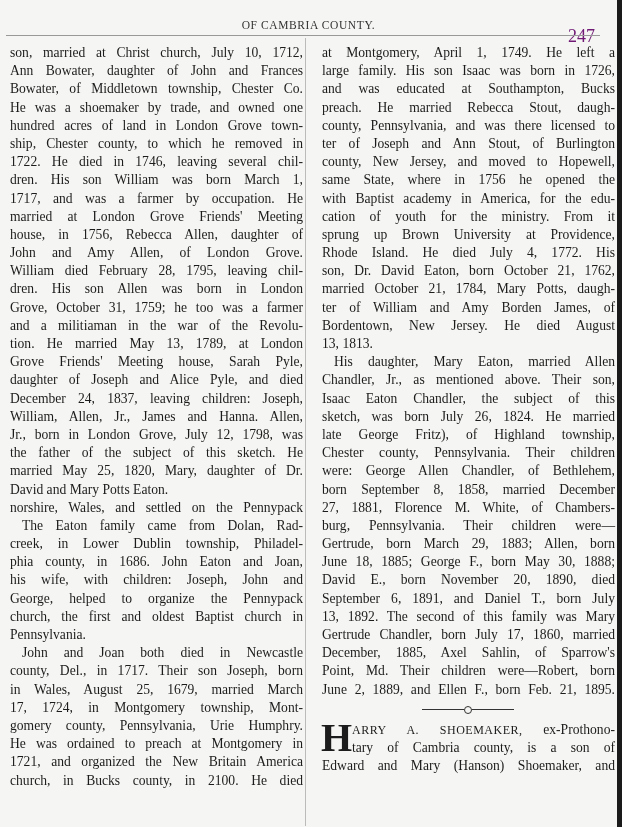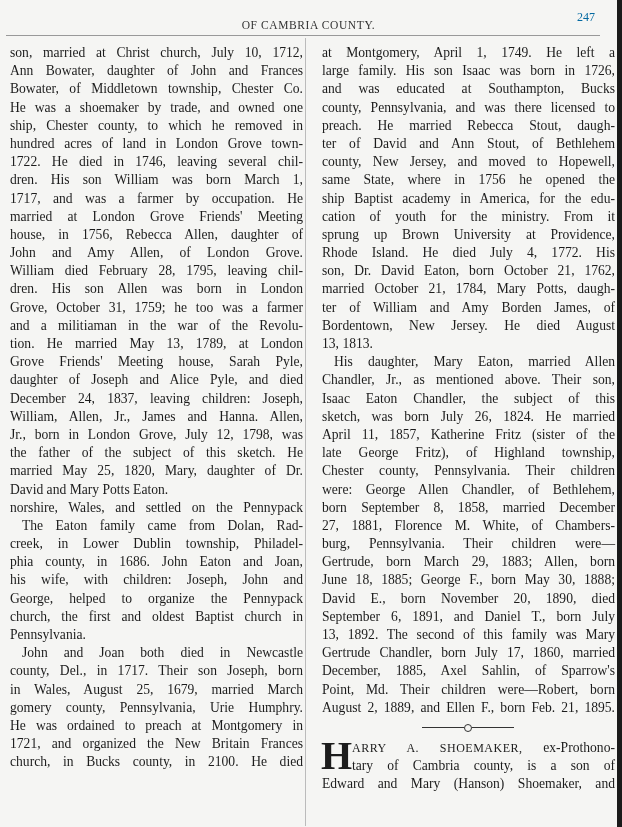--- a/index.html
+++ b/index.html
@@ -13,21 +13,21 @@
   .page { position: absolute; left: 0; top: 0; width: 617px; height: 827px; background: #f5f5f3; }
   .right-edge { position: absolute; right: 0; top: 0; width: 5px; height: 827px; background: #1a1a1a; }
   .header {
     position: absolute; top: 10px; left: 0; width: 617px; height: 20px;
   }
   .running-head {
     position: absolute; left: 0; width: 617px; top: 9px; text-align: center;
     font-size: 11.5px; letter-spacing: 0.6px; color: #333;
   }
   .page-number {
-    position: absolute; right: 22px; top: 0px; font-size: 12px; color: #0369a1;
+    position: absolute; right: 22px; top: 16px; font-size: 18px; color: #701a75;
   }
   .rule { position: absolute; top: 35px; left: 6px; width: 594px; height: 1px; background: #999; }
   .col {
     position: absolute; top: 44px; width: 293px;
     font-size: 13.6px; line-height: 18.2px; text-align: justify;
   }
   .col.left { left: 10px; }
   .col.right { left: 322px; }
   .col-divider { position: absolute; top: 38px; left: 305px; width: 1px; height: 788px; background: #bbb; }
   .line { display: block; white-space: nowrap; text-align: justify; text-align-last: justify; height: 18.2px; }
@@ -55,22 +55,22 @@
     <span class="page-number">247</span>
   </div>
   <div class="rule"></div>
   <div class="col-divider"></div>
 
   <div class="col left" id="left-col">
       <span class="line">son, married at Christ church, July 10, 1712,</span>
       <span class="line">Ann Bowater, daughter of John and Frances</span>
       <span class="line">Bowater, of Middletown township, Chester Co.</span>
       <span class="line">He was a shoemaker by trade, and owned one</span>
+      <span class="line">hundred acres of land in London Grove town-</span>
       <span class="line">ship, Chester county, to which he removed in</span>
-      <span class="line">hundred acres of land in London Grove town-</span>
       <span class="line">1722.  He died in 1746, leaving several chil-</span>
       <span class="line">dren.  His son William was born March 1,</span>
       <span class="line">1717, and was a farmer by occupation.  He</span>
       <span class="line">married at London Grove Friends' Meeting</span>
       <span class="line">house, in 1756, Rebecca Allen, daughter of</span>
       <span class="line">John and Amy Allen, of London Grove.</span>
       <span class="line">William died February 28, 1795, leaving chil-</span>
       <span class="line">dren.  His son Allen was born in London</span>
       <span class="line">Grove, October 31, 1759; he too was a farmer</span>
       <span class="line">and a militiaman in the war of the Revolu-</span>
@@ -87,65 +87,65 @@
       <span class="line indent">The Eaton family came from Dolan, Rad-</span>
       <span class="line">creek, in Lower Dublin township, Philadel-</span>
       <span class="line">phia county, in 1686.  John Eaton and Joan,</span>
       <span class="line">his wife, with children: Joseph, John and</span>
       <span class="line">George, helped to organize the Pennypack</span>
       <span class="line">church, the first and oldest Baptist church in</span>
       <span class="line last">Pennsylvania.</span>
       <span class="line indent">John and Joan both died in Newcastle</span>
       <span class="line">county, Del., in 1717.  Their son Joseph, born</span>
       <span class="line">in Wales, August 25, 1679, married March</span>
+      <span class="line">17, 1724, in Montgomery township, Mont-</span>
       <span class="line">gomery county, Pennsylvania, Urie Humphry.</span>
       <span class="line">He was ordained to preach at Montgomery in</span>
-      <span class="line">1721, and organized the New Britain Frances</span>
+      <span class="line">1721, and organized the New Britain America</span>
       <span class="line">church, in Bucks county, in 2100.  He died</span>
     </div>
 
   <div class="col right">
     <div id="right-col-lines">
         <span class="line">at Montgomery, April 1, 1749.  He left a</span>
         <span class="line">large family.  His son Isaac was born in 1726,</span>
         <span class="line">and was educated at Southampton, Bucks</span>
+        <span class="line">preach.  He married Rebecca Stout, daugh-</span>
         <span class="line">county, Pennsylvania, and was there licensed to</span>
-        <span class="line">preach.  He married Rebecca Stout, daugh-</span>
-        <span class="line">ter of David and Ann Stout, of Bethlehem</span>
+        <span class="line">ter of Joseph and Ann Stout, of Burlington</span>
         <span class="line">county, New Jersey, and moved to Hopewell,</span>
         <span class="line">same State, where in 1756 he opened the</span>
-        <span class="line">ship Baptist academy in America, for the edu-</span>
+        <span class="line">with Baptist academy in America, for the edu-</span>
         <span class="line">cation of youth for the ministry.  From it</span>
         <span class="line">sprung up Brown University at Providence,</span>
         <span class="line">Rhode Island.  He died July 4, 1772.  His</span>
         <span class="line">son, Dr. David Eaton, born October 21, 1762,</span>
         <span class="line">married October 21, 1784, Mary Potts, daugh-</span>
         <span class="line">ter of William and Amy Borden James, of</span>
         <span class="line">Bordentown, New Jersey.  He died August</span>
         <span class="line last">13, 1813.</span>
         <span class="line indent">His daughter, Mary Eaton, married Allen</span>
         <span class="line">Chandler, Jr., as mentioned above.  Their son,</span>
         <span class="line">Isaac Eaton Chandler, the subject of this</span>
         <span class="line">sketch, was born July 26, 1824.  He married</span>
-        <span class="line">April 11, 1857, Katherine Fritz (sister of the</span>
         <span class="line">late George Fritz), of Highland township,</span>
         <span class="line">Chester county, Pennsylvania.  Their children</span>
         <span class="line">were: George Allen Chandler, of Bethlehem,</span>
         <span class="line">born September 8, 1858, married December</span>
         <span class="line">27, 1881, Florence M. White, of Chambers-</span>
         <span class="line">burg, Pennsylvania.  Their children were—</span>
         <span class="line">Gertrude, born March 29, 1883; Allen, born</span>
         <span class="line">June 18, 1885; George F., born May 30, 1888;</span>
         <span class="line">David E., born November 20, 1890, died</span>
         <span class="line">September 6, 1891, and Daniel T., born July</span>
         <span class="line">13, 1892.  The second of this family was Mary</span>
         <span class="line">Gertrude Chandler, born July 17, 1860, married</span>
         <span class="line">December, 1885, Axel Sahlin, of Sparrow's</span>
         <span class="line">Point, Md.  Their children were—Robert, born</span>
-        <span class="line">August 2, 1889, and Ellen F., born Feb. 21, 1895.</span>
+        <span class="line">June 2, 1889, and Ellen F., born Feb. 21, 1895.</span>
       </div>
     <div class="ornament">
       <span class="bar l"></span>
       <span class="dot"></span>
       <span class="bar r"></span>
     </div>
     <div class="dropcap-block">
       <span class="dropcap">H</span>
       <span class="dropcap-line"><span class="smallcaps">ARRY A. SHOEMAKER,</span><span> ex-Prothono-</span></span>
       <span class="dropcap-line">tary of Cambria county, is a son of</span>

